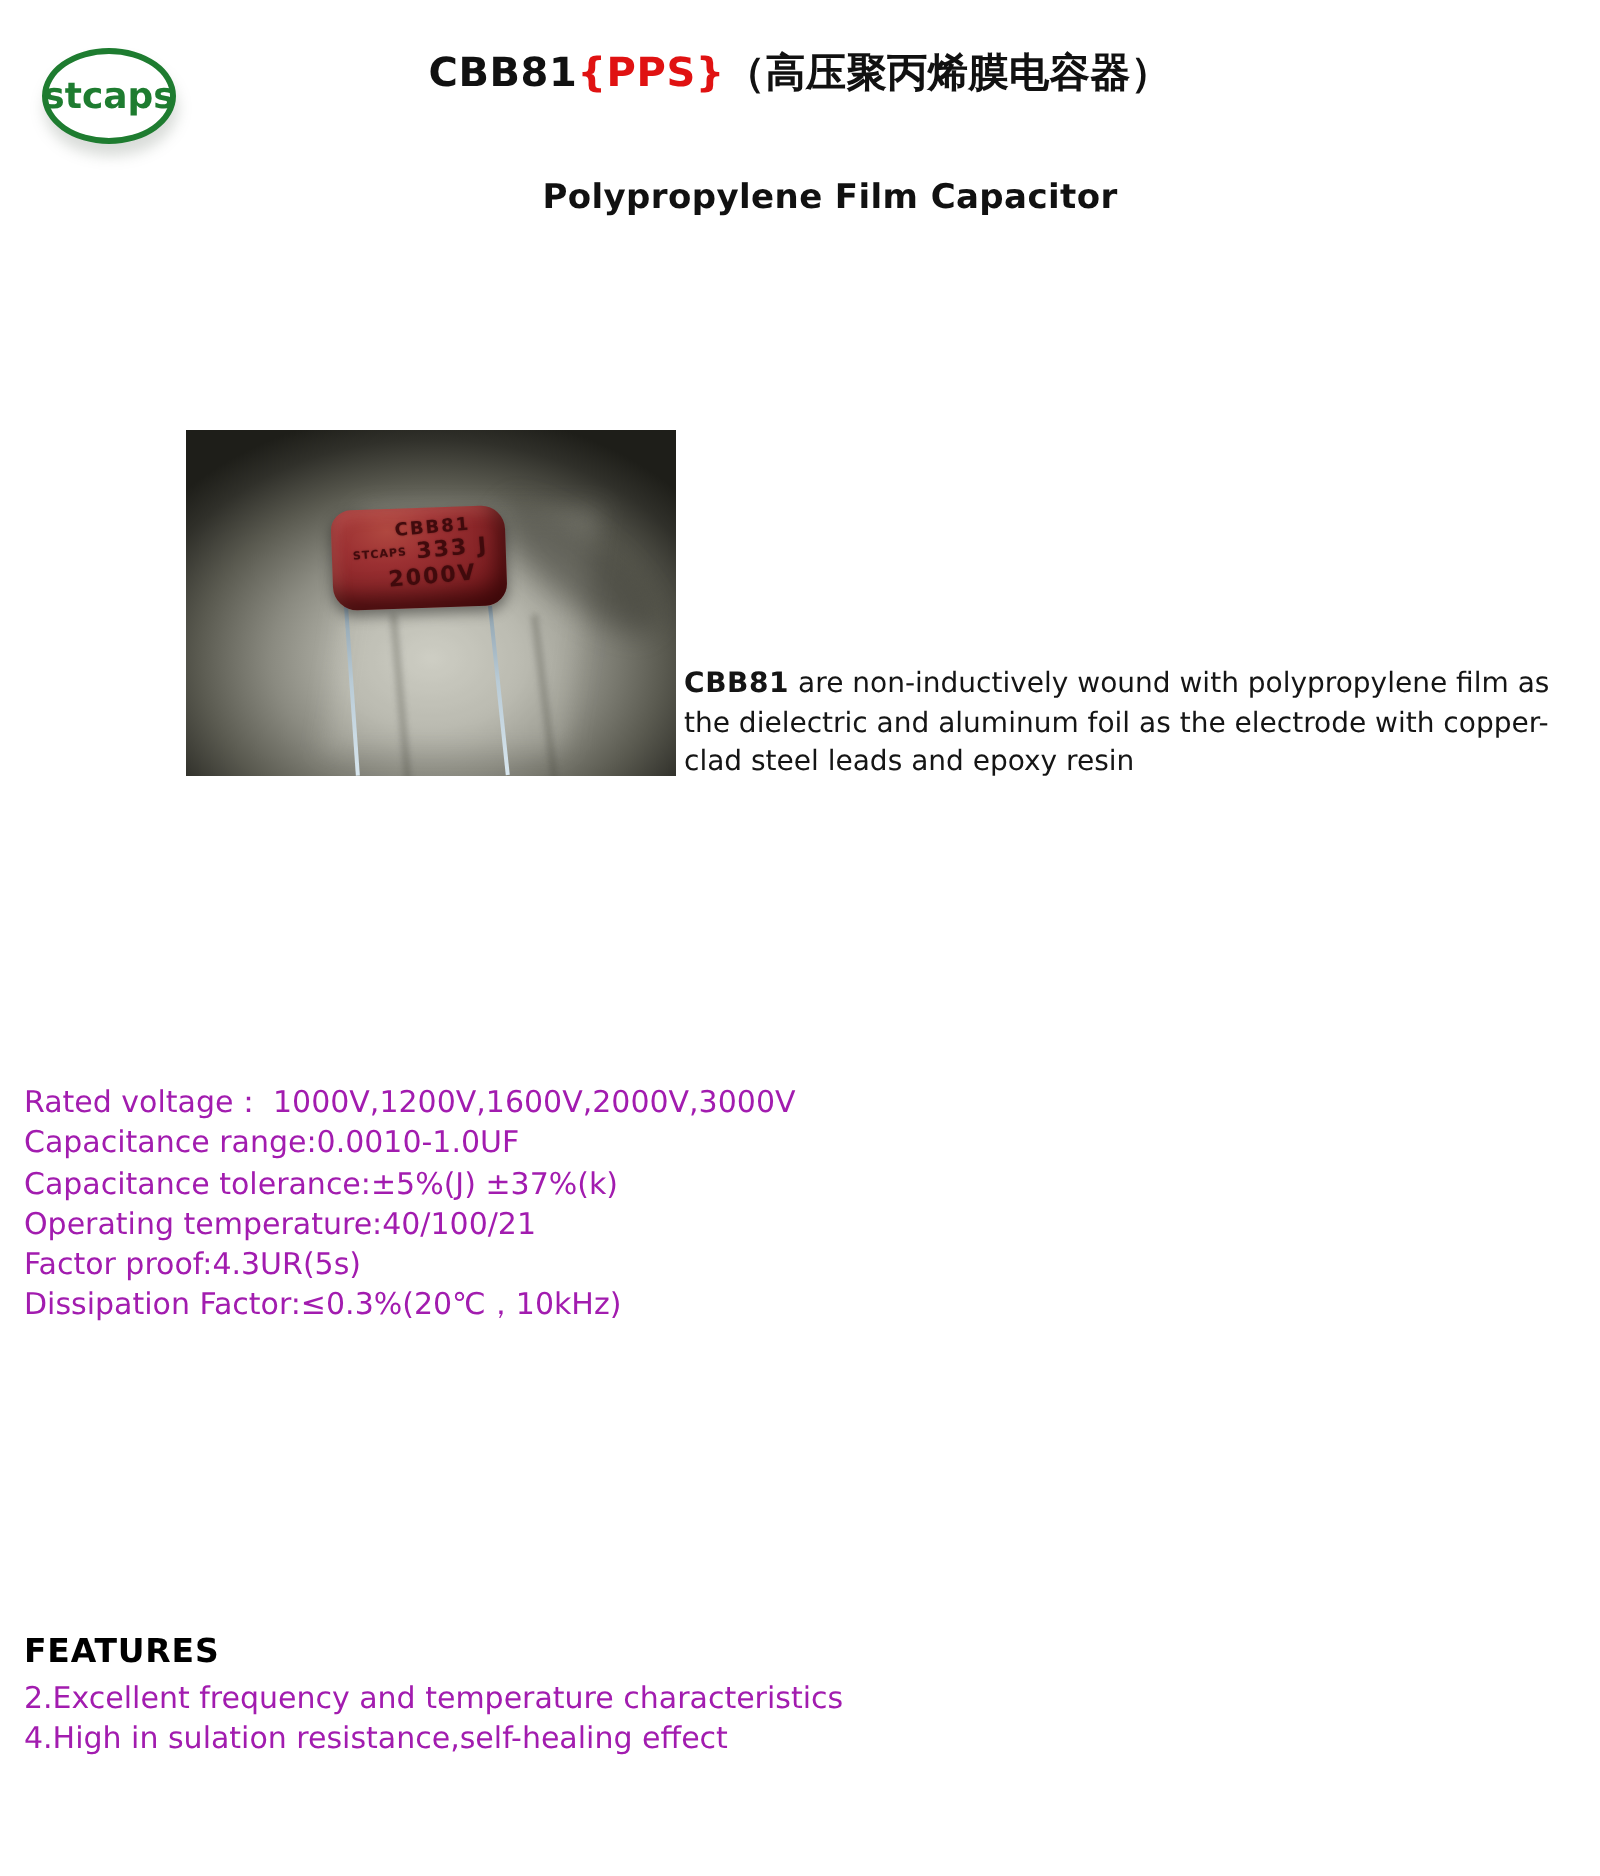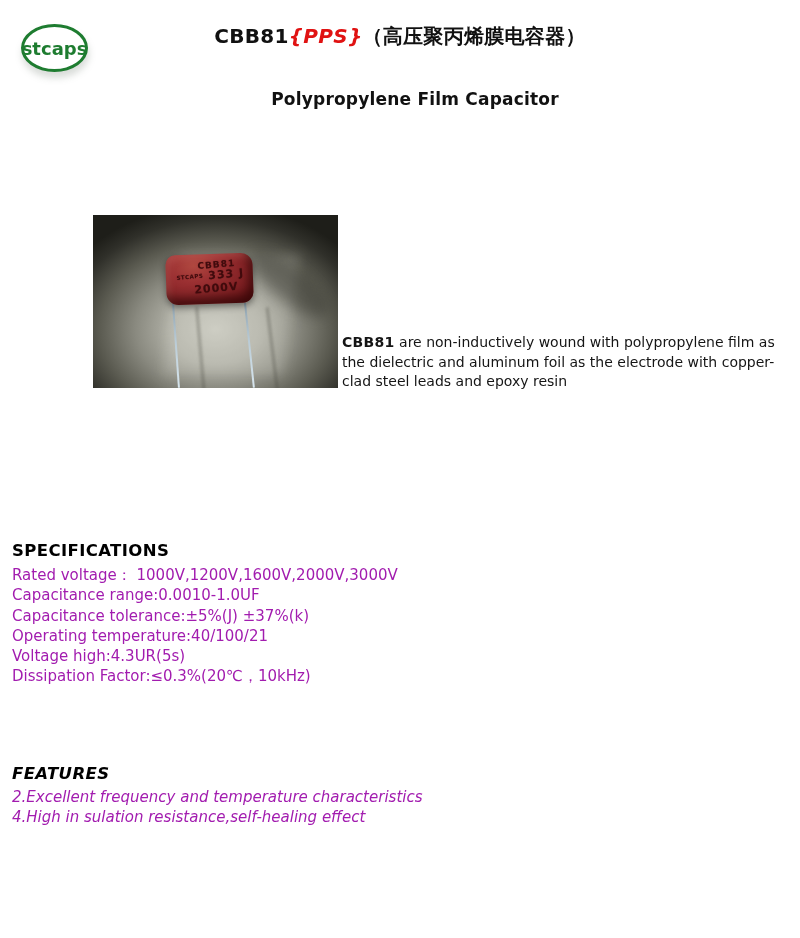--- a/index.html
+++ b/index.html
@@ -33,21 +33,21 @@
   
   .title {
     position: absolute;
     left: 0; top: 23px; width: 100%;
     text-align: center;
     font-size: 20px;
     font-weight: bold;
     letter-spacing: 0.3px;
     white-space: nowrap;
   }
-  .title .tag { color: #e01212; font-style: italic; }
+  .title .tag { color: #e01212; }
   .subtitle {
     position: absolute;
     left: 0; top: 89px; width: 100%;
     text-align: center;
     font-size: 17px;
     font-weight: bold;
     letter-spacing: 0.2px;
     margin-left: 15px;
   }
 
@@ -127,21 +127,21 @@
     width: 460px;
     font-size: 14px;
     line-height: 19.5px;
     color: #151515;
   }
   .description b { font-weight: bold; letter-spacing: 0.3px; }
 
   
   .section { position: absolute; left: 12px; }
   .section.specs    { top: 541px; }
-  .section.features { top: 764px; font-style: italic; }
+  .section.features { top: 816px; }
   .section-heading {
     font-size: 16.5px;
     font-weight: bold;
     letter-spacing: 0.4px;
     margin-bottom: 5px;
     color: #000000;
   }
   .spec-line, .feature-line {
     font-size: 15px;
     line-height: 20.3px;
@@ -179,26 +179,25 @@
       <div class="mark-volt">2000V</div>
     </div>
   </div>
 </div>
 
 <div class="description">
   <b>CBB81</b><span> are non-inductively wound with polypropylene film as the dielectric and aluminum foil as the electrode with copper-clad steel leads and epoxy resin</span>
 </div>
 
 <div class="section specs">
-  <div class="section-heading">SPECIFICATIONS</div>
   <div class="spec-line">Rated voltage： 1000V,1200V,1600V,2000V,3000V</div>
   <div class="spec-line">Capacitance range:0.0010-1.0UF</div>
   <div class="spec-line">Capacitance tolerance:±5%(J) ±37%(k)</div>
   <div class="spec-line">Operating temperature:40/100/21</div>
-  <div class="spec-line">Voltage high:4.3UR(5s)</div>
+  <div class="spec-line">Factor proof:4.3UR(5s)</div>
   <div class="spec-line">Dissipation Factor:≤0.3%(20℃，10kHz)</div>
 </div>
 
 <div class="section features">
   <div class="section-heading">FEATURES</div>
   <div class="feature-line">2.Excellent frequency and temperature characteristics</div>
   <div class="feature-line">4.High in sulation resistance,self-healing effect</div>
 </div>
 
 </body></html>

